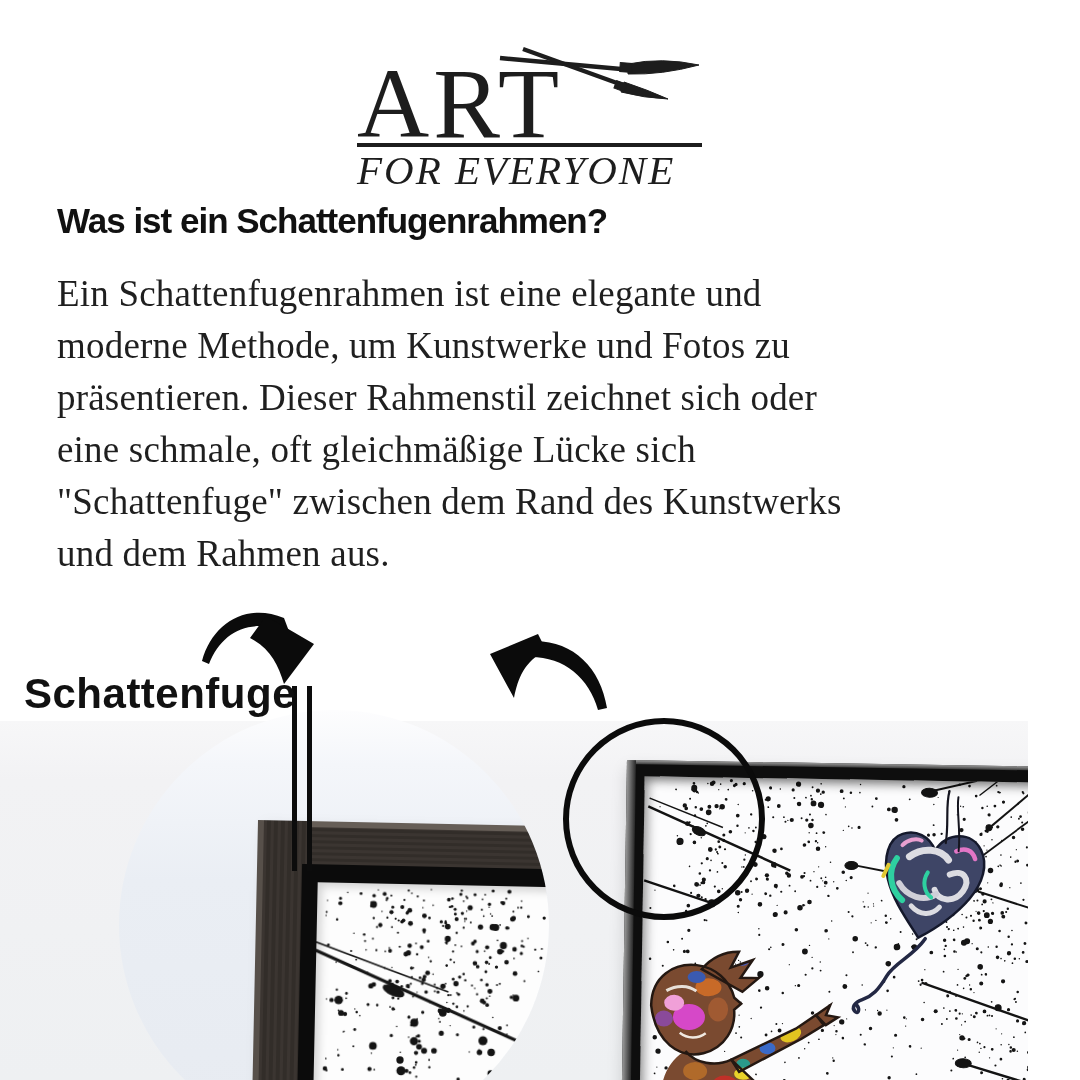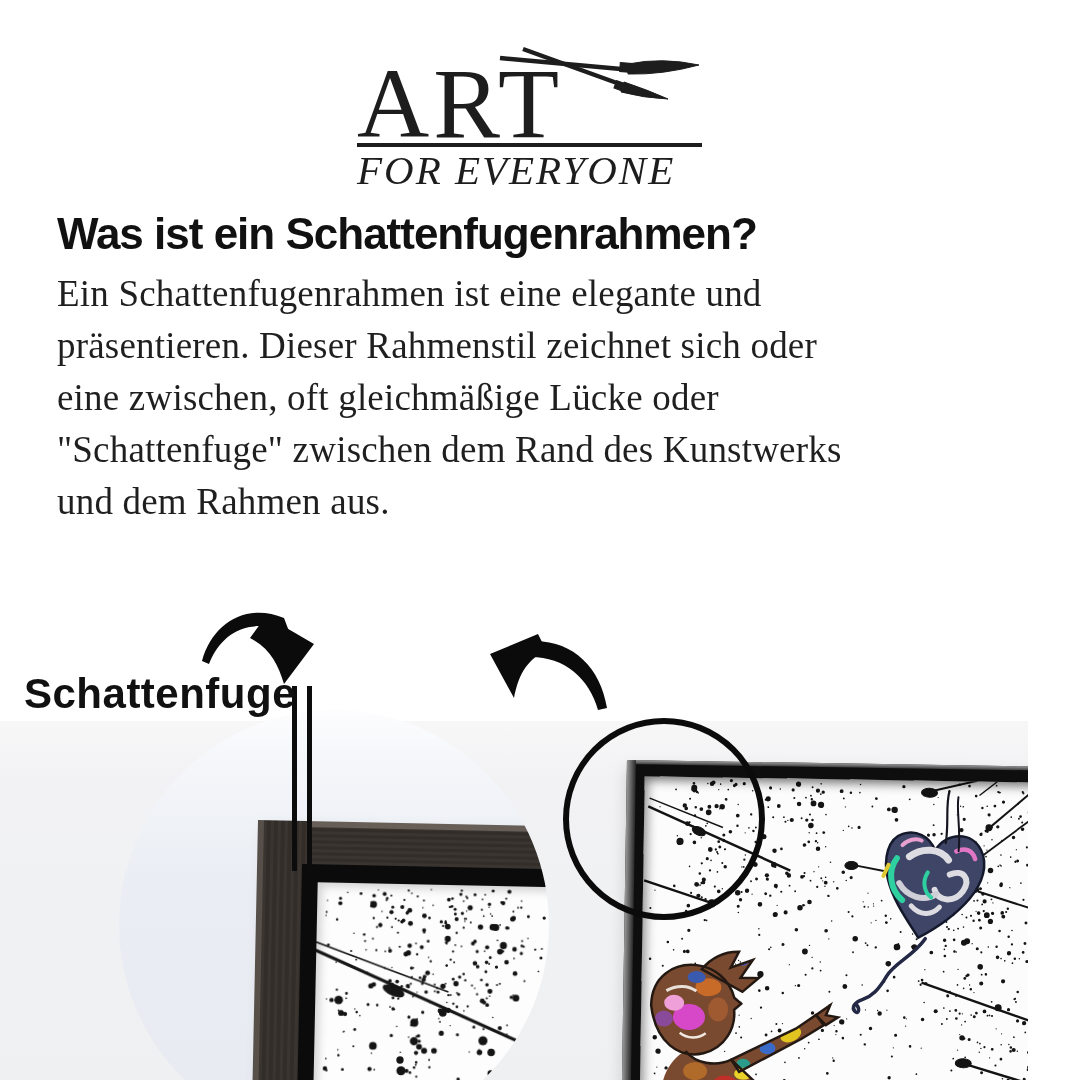--- a/index.html
+++ b/index.html
@@ -9,21 +9,21 @@
   
   .logo{position:absolute;left:357px;top:40px;width:345px;height:110px;}
   .logo-art{position:absolute;left:0;top:14px;font-family:"Liberation Serif",serif;
             font-size:100px;line-height:100px;font-weight:400;letter-spacing:4px;color:#1d1d1d;}
   .logo-brushes{position:absolute;left:138px;top:0;}
   .logo-rule{position:absolute;left:0;top:103px;width:345px;height:4px;background:#1d1d1d;}
   .logo-sub{position:absolute;left:0;top:106px;width:348px;font-family:"Liberation Serif",serif;
             font-size:41px;letter-spacing:2px;white-space:nowrap;color:#1d1d1d;font-style:italic;}
 
   
-  .headline{position:absolute;left:57px;top:209px;font-size:44px;font-weight:700;
+  .headline{position:absolute;left:57px;top:201px;font-size:35px;font-weight:700;
             letter-spacing:-1px;color:#111;}
   .copy{position:absolute;left:57px;top:268px;width:980px;font-size:37px;line-height:52px;
         font-weight:400;color:#1f1f1f;letter-spacing:0.2px;}
   .copy div{height:52px;white-space:nowrap;font-family:Liberation Serif, serif;}
 
   
   .fig-label{position:absolute;left:24px;top:670px;font-size:42px;font-weight:700;
              letter-spacing:0.5px;color:#111;z-index:6;}
   .photo-band{position:absolute;left:0;top:721px;width:1080px;height:359px;z-index:1;
               background:linear-gradient(180deg,#f7f7f8 0px,#f2f2f4 60px,#eef0f2 100%);}
@@ -86,22 +86,23 @@
       </g>
     </svg>
     <div class="logo-rule"></div>
     <div class="logo-sub">FOR EVERYONE</div>
   </div>
 
   <h1 class="headline" style="margin:0">Was ist ein Schattenfugenrahmen?</h1>
 
   <div class="copy">
     <div>Ein Schattenfugenrahmen ist eine elegante und</div>
+    <div>moderne Methode, um Kunstwerke und Fotos zu</div>
     <div>präsentieren. Dieser Rahmenstil zeichnet sich oder</div>
-    <div>eine zwischen, oft gleichmäßige Lücke oder</div>
+    <div>eine schmale, oft gleichmäßige Lücke sich</div>
     <div>"Schattenfuge" zwischen dem Rand des Kunstwerks</div>
     <div>und dem Rahmen aus.</div>
   </div>
 
   <div class="fig-label">Schattenfuge</div>
 
   <div class="photo-band"></div>
 
   <div class="inset-circle">
     <div class="wood-group">

